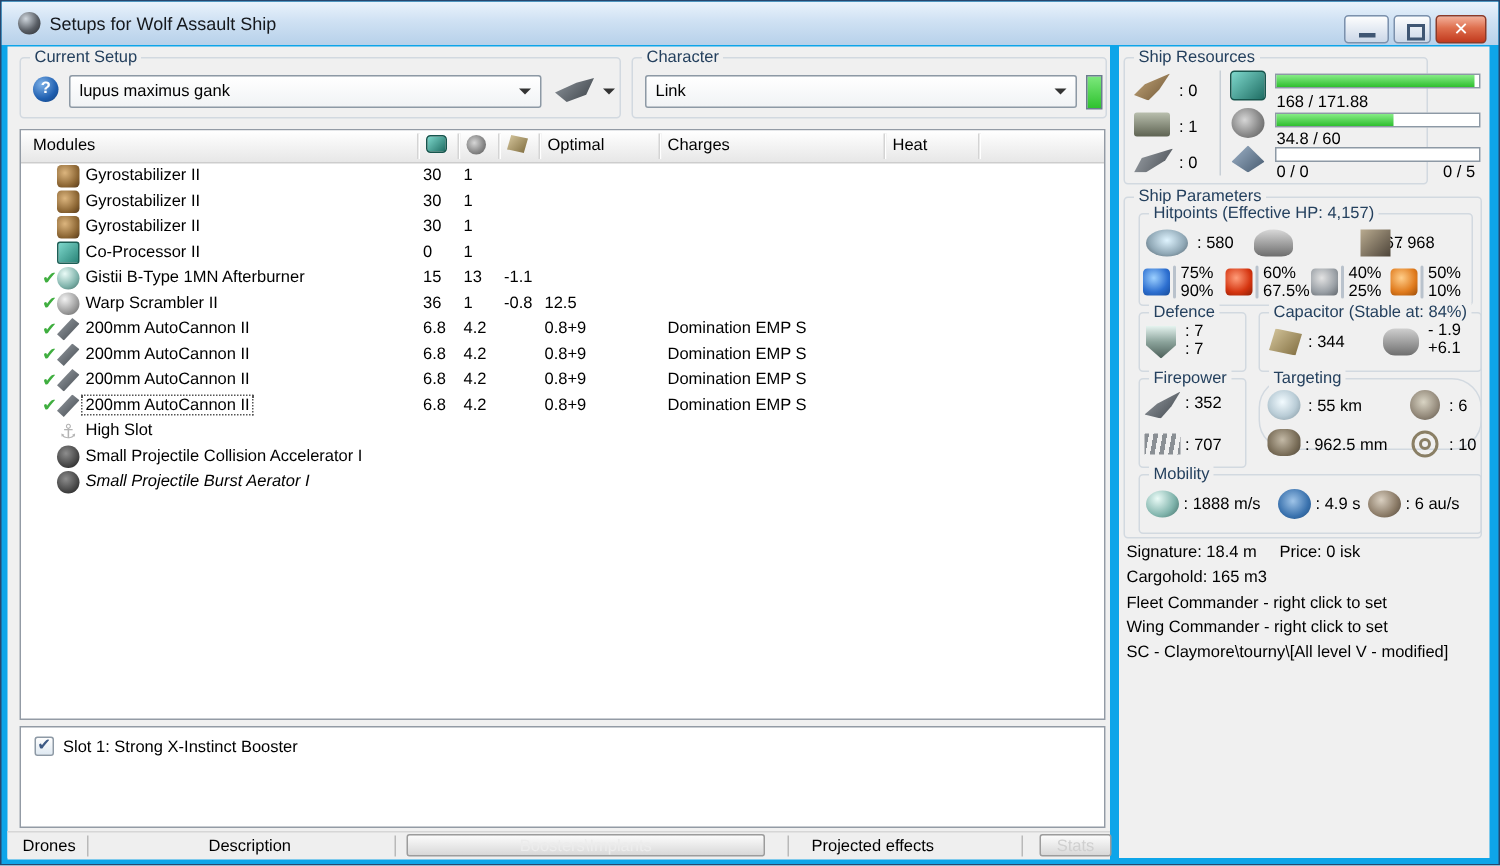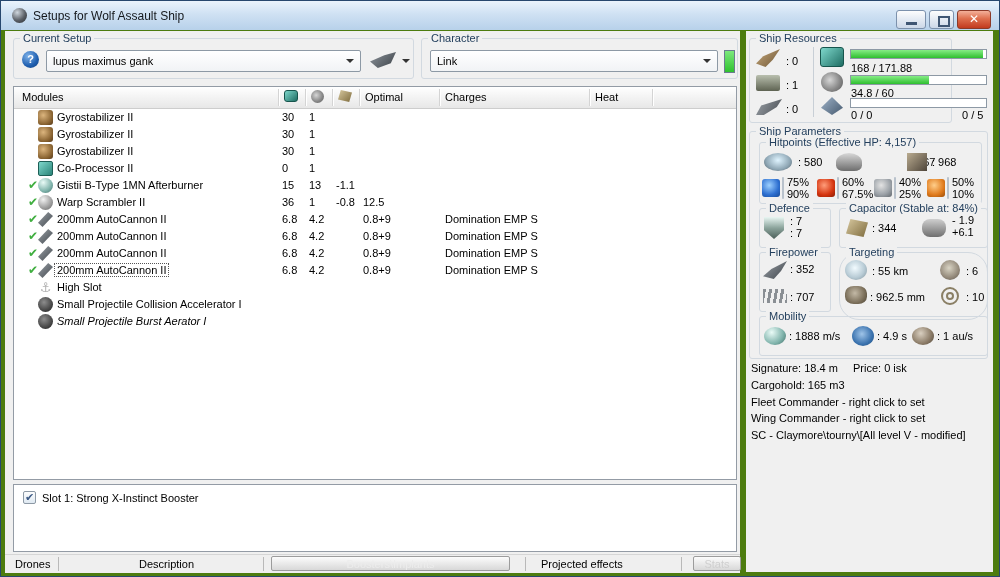--- a/index.html
+++ b/index.html
@@ -1,17 +1,17 @@
 <!DOCTYPE html>
 <html><head>
 <meta charset="utf-8">
 <style>
   html,body{margin:0;padding:0;}
   body{font-family:"Liberation Sans","DejaVu Sans",sans-serif;font-size:11px;color:#000;}
-  .window{position:relative;width:1000px;height:577px;background:#4d7c0f;border:1px solid #27476e;box-sizing:border-box;overflow:hidden;}
+  .window{position:relative;width:1000px;height:577px;background:#0ea5e9;border:1px solid #27476e;box-sizing:border-box;overflow:hidden;}
   
   .titlebar{position:absolute;left:0;top:0;width:100%;height:29px;
     background:linear-gradient(#eaf3fc,#cfe1f3 45%,#b7d1ea);}
   .title-ico{position:absolute;left:11px;top:7px;width:15px;height:15px;border-radius:50%;
     background:radial-gradient(circle at 35% 30%,#cfd6dd,#5a5f66 55%,#26292d);}
   .title-text{position:absolute;left:32px;top:8px;font-size:12px;color:#15181c;}
   .winbtn{position:absolute;top:9px;height:19px;border:1px solid #7c91ac;border-radius:3px;
     background:linear-gradient(#fdfdfd,#e6ecf4 45%,#ccd8e8);box-sizing:border-box;}
   .winbtn .bar{position:absolute;left:50%;top:11px;width:11px;height:3px;margin-left:-5px;background:#3f5673;}
   .winbtn .box{position:absolute;left:50%;top:5px;width:8px;height:7px;margin-left:-4px;border:2px solid #3f5673;}
@@ -418,40 +418,40 @@
       </div>
 
       <div class="gb" style="left:9px;top:120px;width:72px;height:60px;">
         <span class="gbl">Firepower</span>
         <span class="ric ric-fireturret" style="left:3px;top:8px;"></span>
         <span class="rtxt" style="left:30px;top:10px;">: 352</span>
         <span class="ric ric-volley" style="left:3px;top:36px;"></span>
         <span class="rtxt" style="left:30px;top:38px;">: 707</span>
       </div>
 
-      <div class="gb" style="left:89px;top:120px;width:149px;height:68px;border-radius:20px;">
+      <div class="gb" style="left:89px;top:120px;width:149px;height:48px;border-radius:20px;">
         <span class="gbl">Targeting</span>
         <span class="ric ric-radar" style="left:5px;top:7px;"></span>
         <span class="rtxt" style="left:32px;top:12px;">: 55 km</span>
         <span class="ric ric-maxtgt" style="left:100px;top:7px;"></span>
         <span class="rtxt" style="left:126px;top:12px;">: 6</span>
         <span class="ric ric-scanres" style="left:5px;top:33px;"></span>
         <span class="rtxt" style="left:30px;top:38px;">: 962.5 mm</span>
         <span class="ric ric-sensor" style="left:101px;top:34px;"></span>
         <span class="rtxt" style="left:126px;top:38px;">: 10</span>
       </div>
 
       <div class="gb" style="left:9px;top:184px;width:229px;height:40px;">
         <span class="gbl">Mobility</span>
         <span class="ric ric-speed" style="left:4px;top:10px;"></span>
         <span class="rtxt" style="left:29px;top:13px;">: 1888 m/s</span>
         <span class="ric ric-agility" style="left:92px;top:9px;"></span>
         <span class="rtxt" style="left:117px;top:13px;">: 4.9 s</span>
         <span class="ric ric-warp" style="left:152px;top:10px;"></span>
-        <span class="rtxt" style="left:177px;top:13px;">: 1 au/s</span>
+        <span class="rtxt" style="left:177px;top:13px;">: 6 au/s</span>
       </div>
     </div>
 
     <span class="rtxt" style="left:5px;top:331px;">Signature: 18.4 m</span>
     <span class="rtxt" style="left:107px;top:331px;">Price: 0 isk</span>
     <span class="rtxt" style="left:5px;top:348px;">Cargohold: 165 m3</span>
     <span class="rtxt" style="left:5px;top:365px;">Fleet Commander - right click to set</span>
     <span class="rtxt" style="left:5px;top:381px;">Wing Commander - right click to set</span>
     <span class="rtxt" style="left:5px;top:398px;">SC - Claymore\tourny\[All level V - modified]</span>
   </div>

